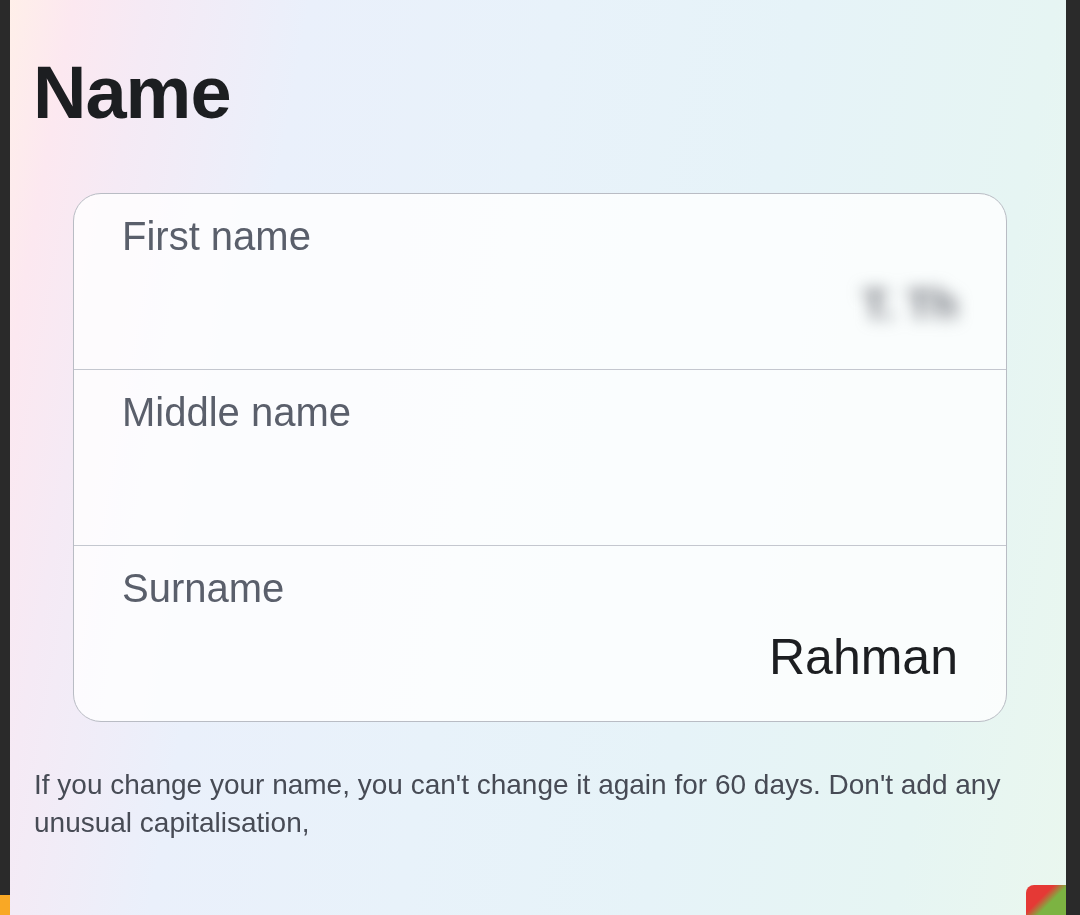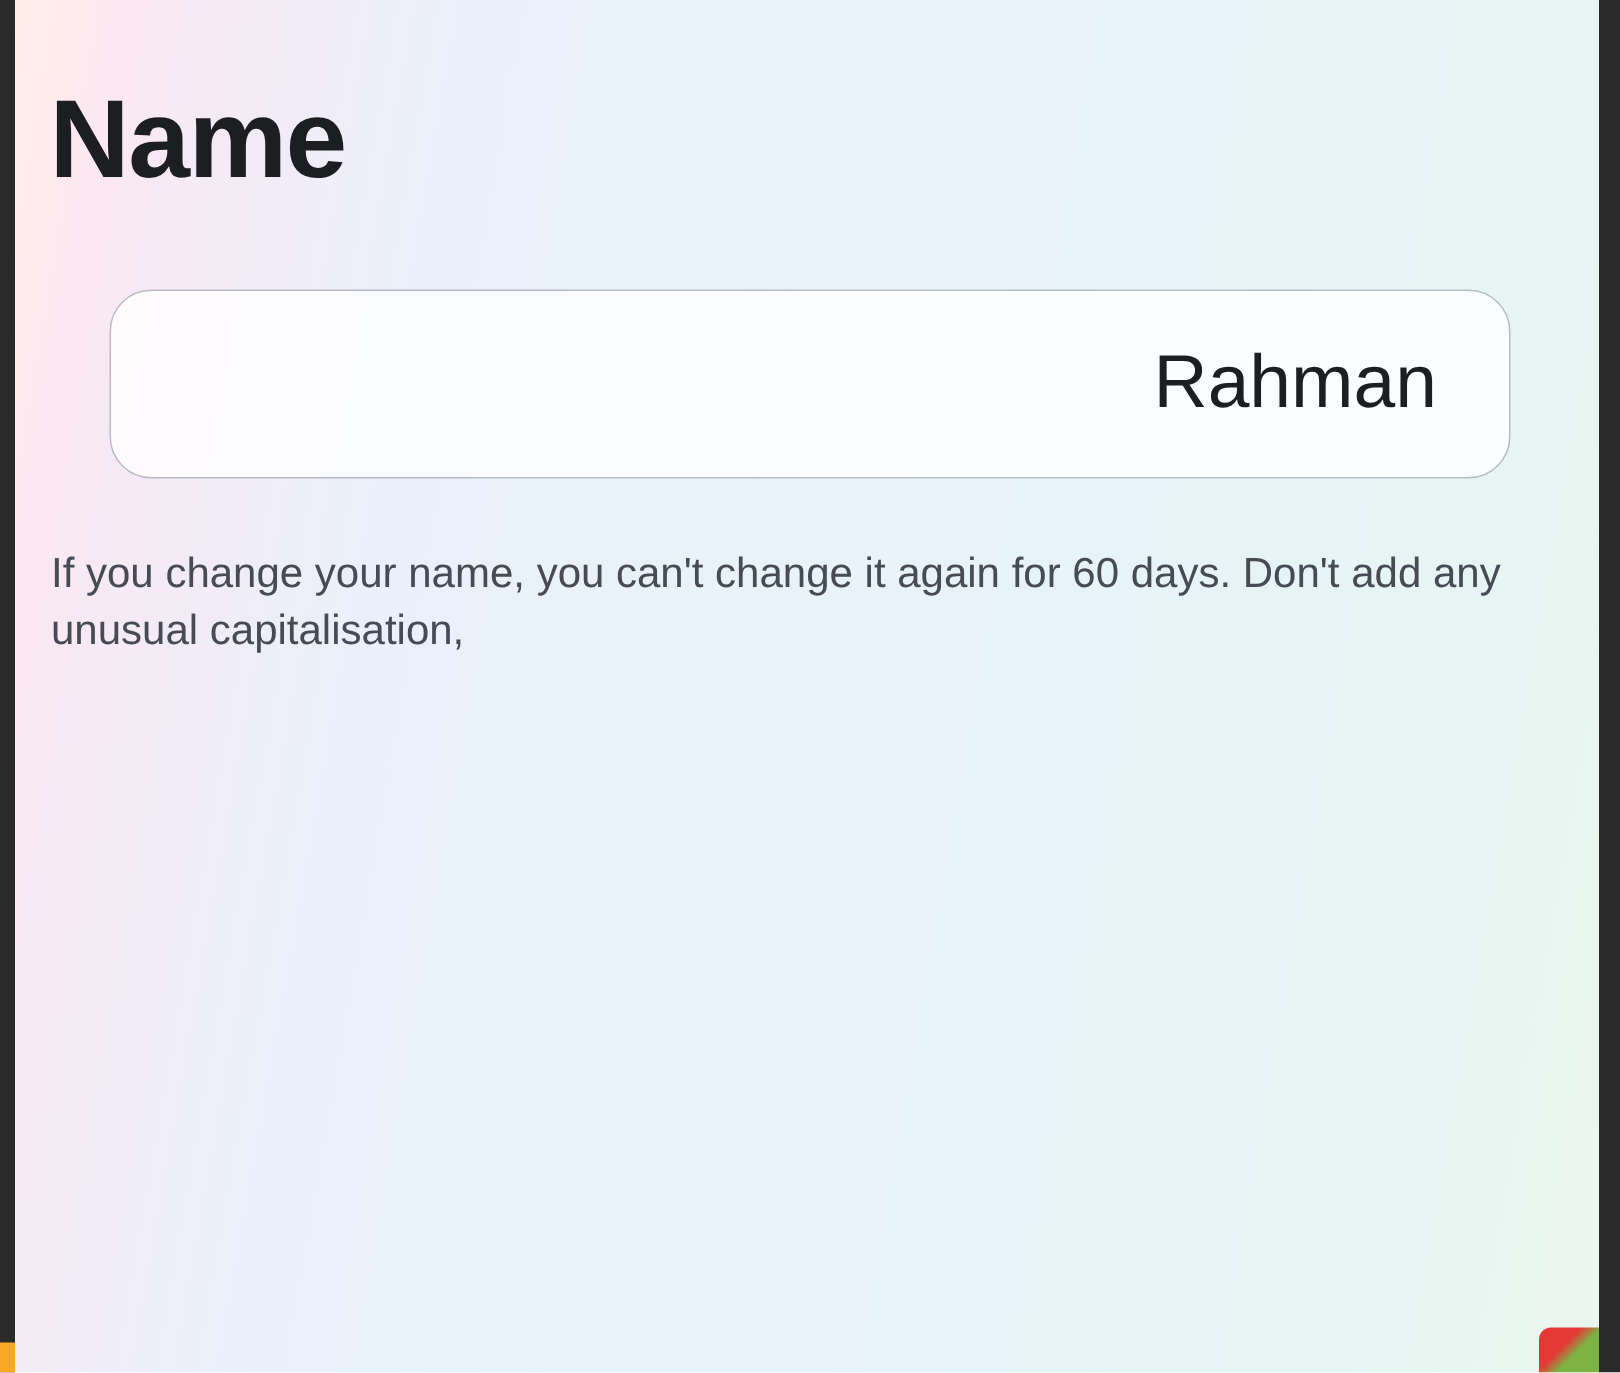--- a/index.html
+++ b/index.html
@@ -132,23 +132,32 @@
   <div class="left-border"></div>
   <div class="left-accent"></div>
   <div class="right-border"></div>
   <div class="right-accent"></div>
 
   <div class="content">
     <h1 class="page-title">Name</h1>
 
     <div class="card">
 
-
+      <div class="field">
+        <div class="field-label">First name</div>
+        <input type="text" class="field-input blurred" value="T. Th" style="">
+      </div>
 
       <div class="field">
+        <div class="field-label">Middle name</div>
+        <input type="text" class="field-input" value="" style="">
+      </div>
+
+      <div class="field">
+        <div class="field-label">Surname</div>
         <input type="text" class="field-input" value="Rahman" style="">
       </div>
 
     </div>
 
     <div class="helper-text">If you change your name, you can't change it again for 60 days. Don't add any unusual capitalisation,</div>
   </div>
 </div>
 
 </body></html>

